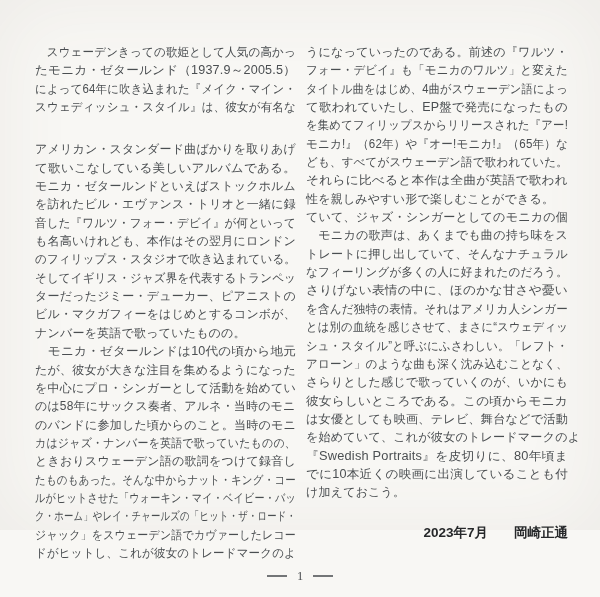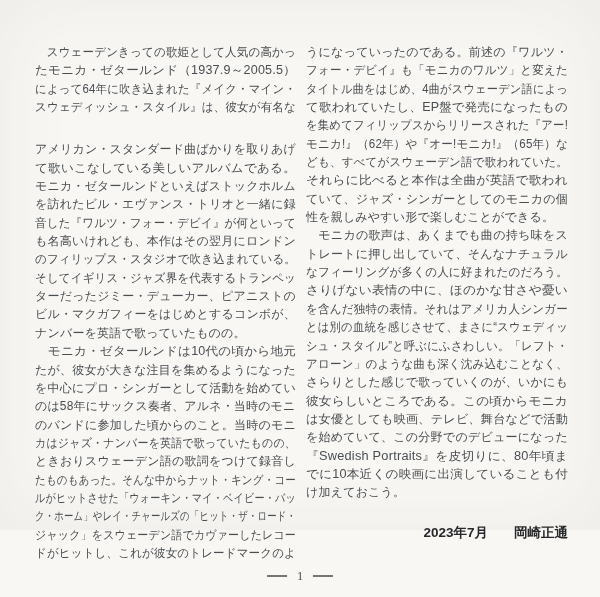--- a/index.html
+++ b/index.html
@@ -107,34 +107,34 @@
 
   <div class="col col-right">
       <div class="line" style="transform: scaleX(1.00497);">うになっていったのである。前述の『ワルツ・</div>
       <div class="line" style="transform: scaleX(0.960037);">フォー・デビイ』も「モニカのワルツ」と変えた</div>
       <div class="line" style="transform: scaleX(0.935505);">タイトル曲をはじめ、4曲がスウェーデン語によっ</div>
       <div class="line" style="transform: scaleX(1.03904);">て歌われていたし、EP盤で発売になったもの</div>
       <div class="line" style="transform: scaleX(0.945848);">を集めてフィリップスからリリースされた『アー!</div>
       <div class="line" style="transform: scaleX(0.961688);">モニカ!』（62年）や『オー!モニカ!』（65年）な</div>
       <div class="line" style="transform: scaleX(0.959048);">ども、すべてがスウェーデン語で歌われていた。</div>
       <div class="line" style="transform: scaleX(1.05912);">それらに比べると本作は全曲が英語で歌われ</div>
+      <div class="line">性を親しみやすい形で楽しむことができる。</div>
       <div class="line" style="transform: scaleX(1.00389);">ていて、ジャズ・シンガーとしてのモニカの個</div>
-      <div class="line">性を親しみやすい形で楽しむことができる。</div>
       <div class="line" style="transform: scaleX(1.00715);">　モニカの歌声は、あくまでも曲の持ち味をス</div>
       <div class="line" style="transform: scaleX(1.00389);">トレートに押し出していて、そんなナチュラル</div>
       <div class="line" style="transform: scaleX(0.959048);">なフィーリングが多くの人に好まれたのだろう。</div>
       <div class="line" style="transform: scaleX(1.05672);">さりげない表情の中に、ほのかな甘さや憂い</div>
       <div class="line" style="transform: scaleX(0.96202);">を含んだ独特の表情。それはアメリカ人シンガー</div>
       <div class="line" style="transform: scaleX(0.944516);">とは別の血統を感じさせて、まさに“スウェディッ</div>
       <div class="line" style="transform: scaleX(0.944516);">シュ・スタイル”と呼ぶにふさわしい。「レフト・</div>
       <div class="line" style="transform: scaleX(0.961027);">アローン」のような曲も深く沈み込むことなく、</div>
       <div class="line" style="transform: scaleX(1.00281);">さらりとした感じで歌っていくのが、いかにも</div>
       <div class="line" style="transform: scaleX(1.05433);">彼女らしいところである。この頃からモニカ</div>
       <div class="line" style="transform: scaleX(1.01042);">は女優としても映画、テレビ、舞台などで活動</div>
-      <div class="line" style="transform: scaleX(1.00497);">を始めていて、この分野でのデビューになった</div>
+      <div class="line" style="transform: scaleX(1.00497);">を始めていて、これが彼女のトレードマークのよ</div>
       <div class="line" style="transform: scaleX(1.06572);">『Swedish Portraits』を皮切りに、80年頃ま</div>
       <div class="line" style="transform: scaleX(1.05247);">でに10本近くの映画に出演していることも付</div>
       <div class="line">け加えておこう。</div>
     </div>
 
   <div class="byline">
     <span>2023年7月</span><span class="author">岡崎正通</span>
   </div>
 
   <div class="footer">

